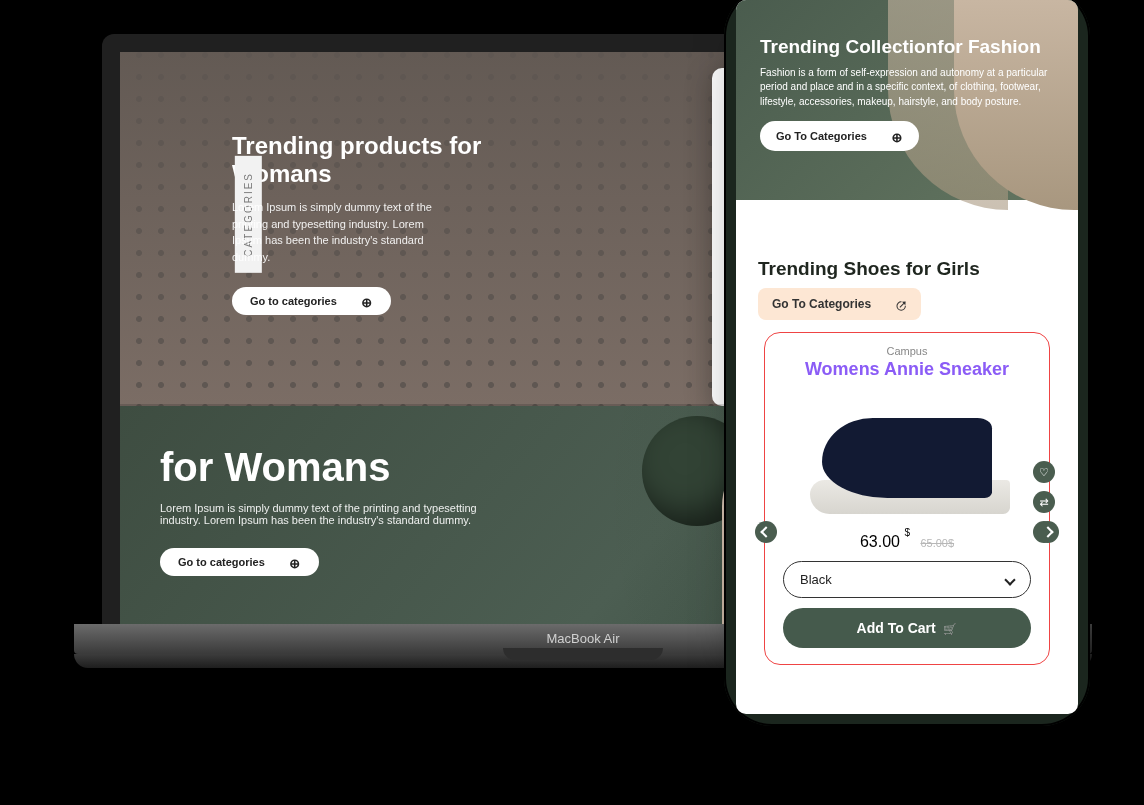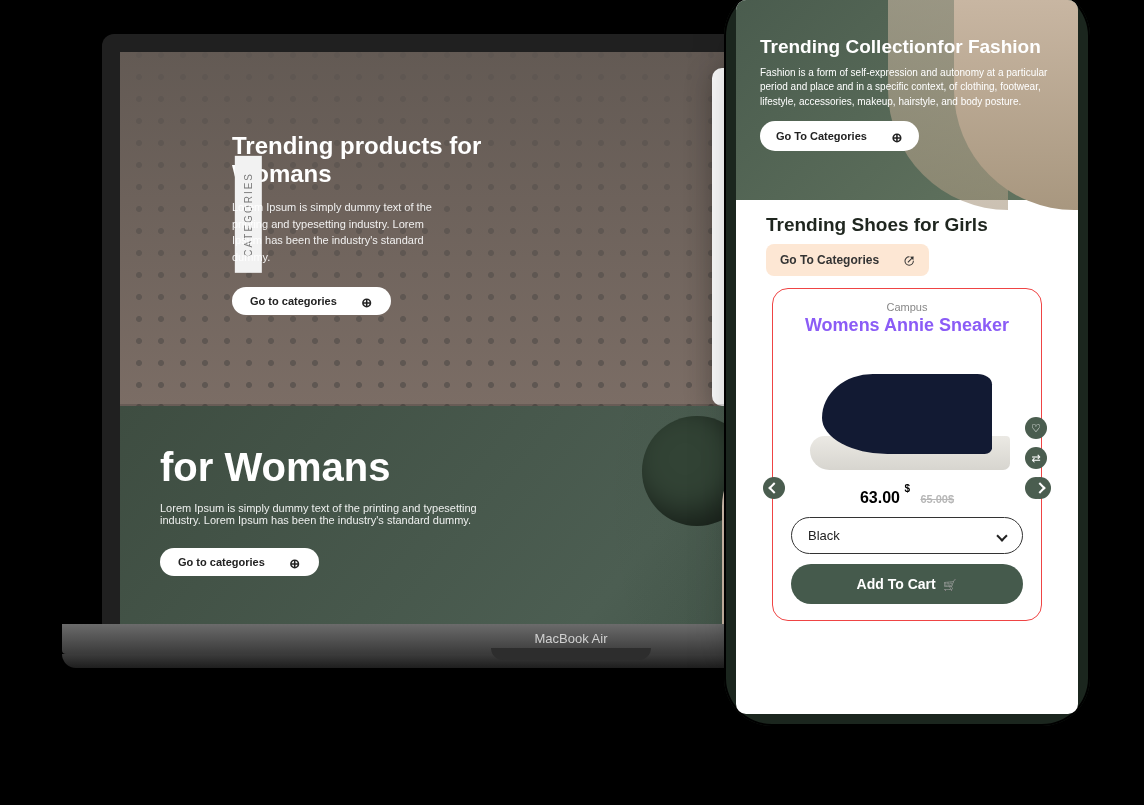--- a/index.html
+++ b/index.html
@@ -29,21 +29,21 @@
     box-shadow: 0 20px 50px -12px rgba(0,0,0,.8);
   }
   .viewport {
     position: relative;
     width: 100%; height: 100%;
     background: #4a5d4f;
     overflow: hidden;
   }
   .laptop-base {
     position:absolute;
-    left:0; top:590px;
+    left:12px; top:590px;
     width:1018px; height:52px;
   }
   .laptop-lip{
     position:relative;
     width:100%; height:30px;
     background:linear-gradient(#6b6b6b,#3a3a3a);
     border-radius:0 0 4px 4px;
     text-align:center;
     color:#d1d1d1;
     font-size:13px;
@@ -97,21 +97,21 @@
   .trend-card h2{
     font-size:24px; font-weight:700; line-height:1.15;
     margin-bottom:12px;
   }
   .trend-card p{
     font-size:11px; line-height:1.5; opacity:.9;
     max-width:220px;
     margin-bottom:22px;
   }
   .pill{
-    display:inline-flex; align-items:center; gap:24px;
+    display:inline-flex; align-items:flex-end; gap:24px;
     background:#fff; color:#222; border:none;
     border-radius:999px;
     padding:8px 18px;
     font-size:11px; font-weight:600;
     cursor:pointer;
   }
   .pill.soft{ background:#fceadb; border-radius:10px; font-weight:500; padding:10px 0; justify-content:center;}
   .pill svg,.pill .glyph{width:12px;height:12px;}
   
   .model{
@@ -226,21 +226,21 @@
   .p-hero .pill{font-size:11px;padding:9px 16px;}
   
   .p-hero .figA,.p-hero .figB{
     position:absolute;top:0;right:-26px;width:150px;height:210px;
     background:linear-gradient(#c8b6a2,#a8977f);
     border-radius:0 0 0 120px;
   }
   .p-hero .figB{right:70px;width:120px;opacity:.6;}
   .p-hero h3,.p-hero p{position:relative;z-index:2;}
   .p-hero .pill{position:relative;z-index:2;}
-  .p-section{padding:14px 30px 0;}
+  .p-section{padding:14px 22px 0;margin-top:44px;}
   .p-section h4{font-size:19px;font-weight:800;color:#1f261f;}
   .pill.mini{
     background:#fde7d4;color:#333;border:none;border-radius:8px;
     font-size:12px;font-weight:600;padding:9px 14px;
     margin:8px 0 12px;
   }
   .p-card{
     border:1px solid #ef4444;border-radius:16px;
     padding:12px 18px 16px;text-align:center;
     position:relative;
@@ -254,21 +254,21 @@
   .shoe .upper{
     position:absolute;left:20px;top:30px;width:170px;height:80px;
     background:#121a33;
     border-radius:70px 20px 10px 90px / 60px 14px 8px 50px;
   }
   .shoe .sole{
     position:absolute;left:8px;top:92px;width:200px;height:34px;
     background:linear-gradient(#ebe9e4,#d7d5cf);
     border-radius:30px 8px 14px 40px;
   }
-  .p-card .price{font-size:16px;font-weight:700;text-align:center;}
+  .p-card .price{font-size:16px;font-weight:400;text-align:center;}
   .p-card .price sup{font-size:10px;top:-5px;position:relative;}
   .p-card .price .strike{font-size:11px;color:#b7b7b7;text-decoration:line-through;margin-left:6px;}
   .p-select{
     width:100%;border:1px solid #333;border-radius:999px;padding:10px 16px;
     display:flex;justify-content:space-between;align-items:center;
     font-size:13px;color:#222;margin:10px 0;cursor:pointer;background:#fff;
   }
   .p-add{
     width:100%;background:#455a4c;color:#fff;border:none;border-radius:999px;
     padding:12px 0;font-size:14px;font-weight:700;cursor:pointer;

